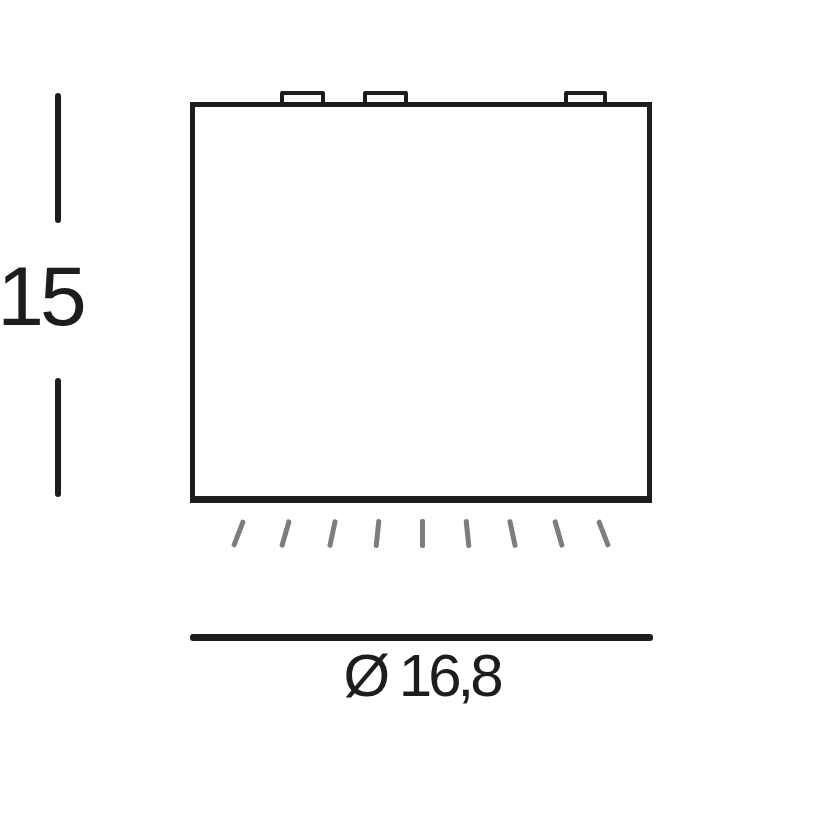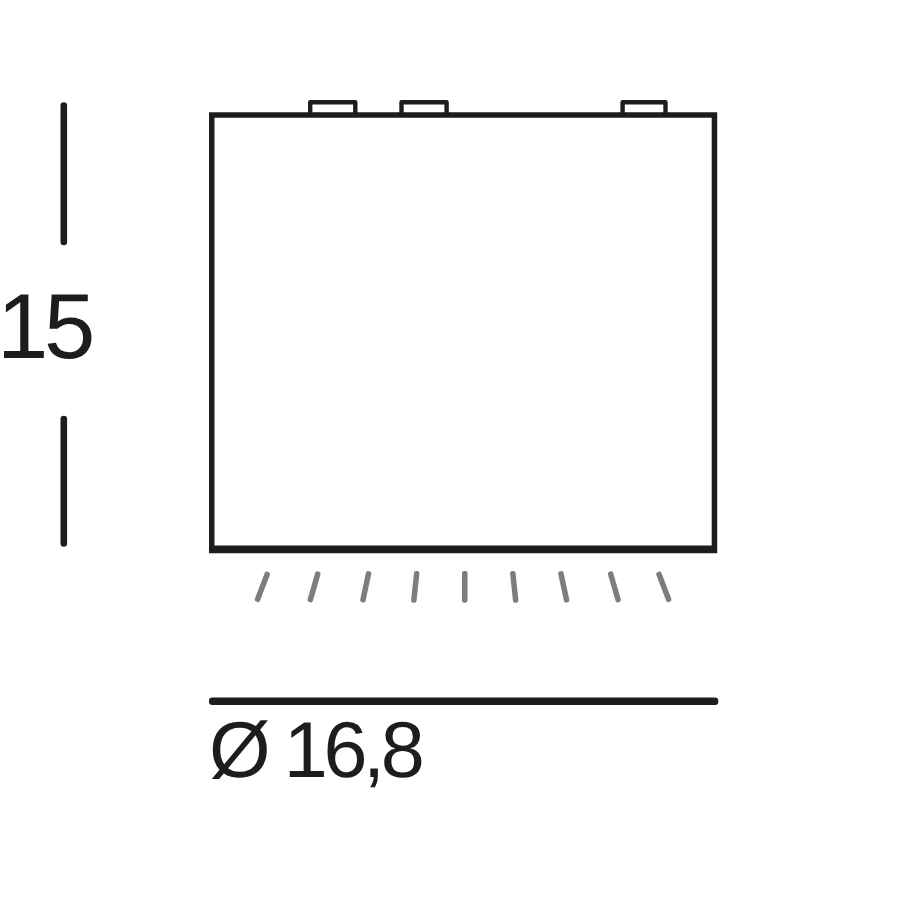--- a/index.html
+++ b/index.html
@@ -41,22 +41,22 @@
   .ray:nth-child(6){left:465px;transform:rotate(-6deg)}
   .ray:nth-child(7){left:510px;transform:rotate(-12deg)}
   .ray:nth-child(8){left:556px;transform:rotate(-16deg)}
   .ray:nth-child(9){left:601px;transform:rotate(-21deg)}
   
   .diam-line{
     position:absolute;left:190px;top:634px;width:463px;height:7px;
     background:#1d1d1b;border-radius:3px;
   }
   .diam-label{
-    position:absolute;left:190px;top:646px;width:463px;text-align:left;
-    font-size:72px;line-height:1;letter-spacing:-4px;white-space:nowrap;
+    position:absolute;left:190px;top:646px;width:463px;text-align:center;
+    font-size:60px;line-height:1;letter-spacing:-4px;white-space:nowrap;
   }
 </style>
 </head>
 <body>
 
 <div class="canvas">
 
   <div class="lamp-body"></div>
 
   <div class="tab tab-1"></div>

